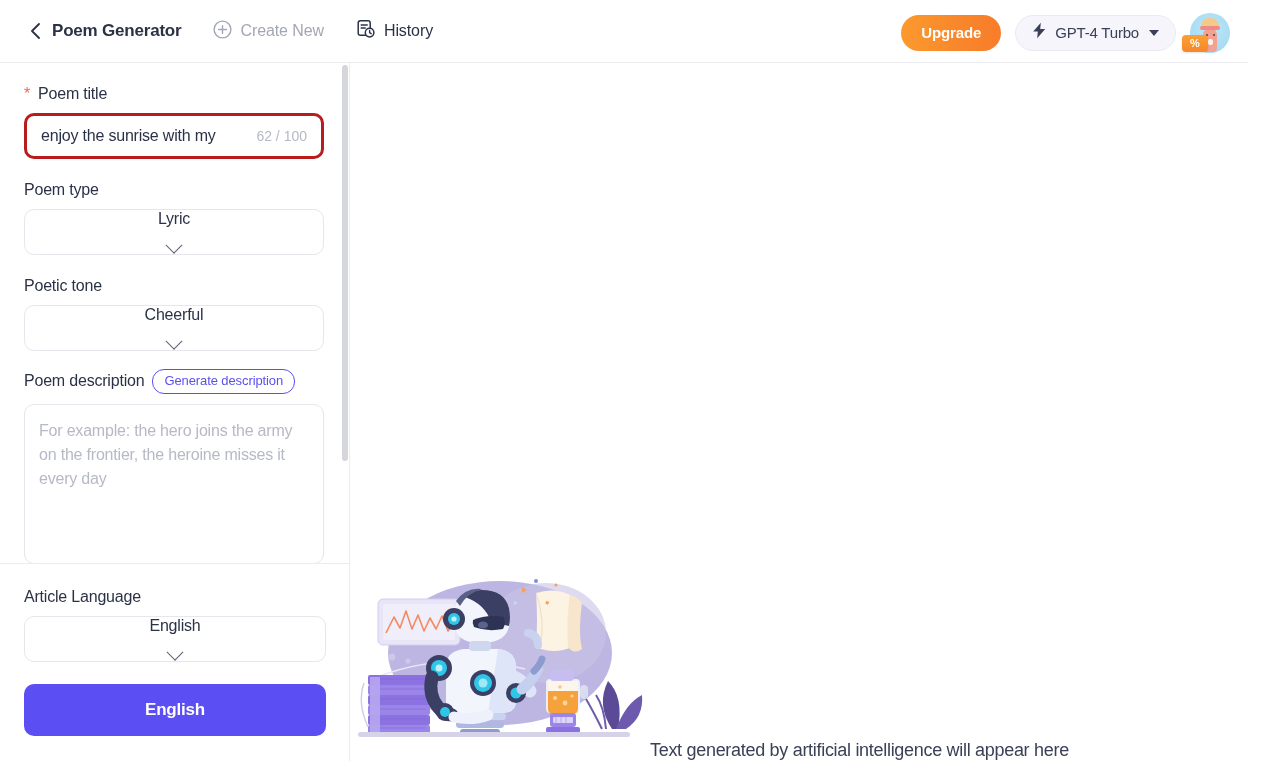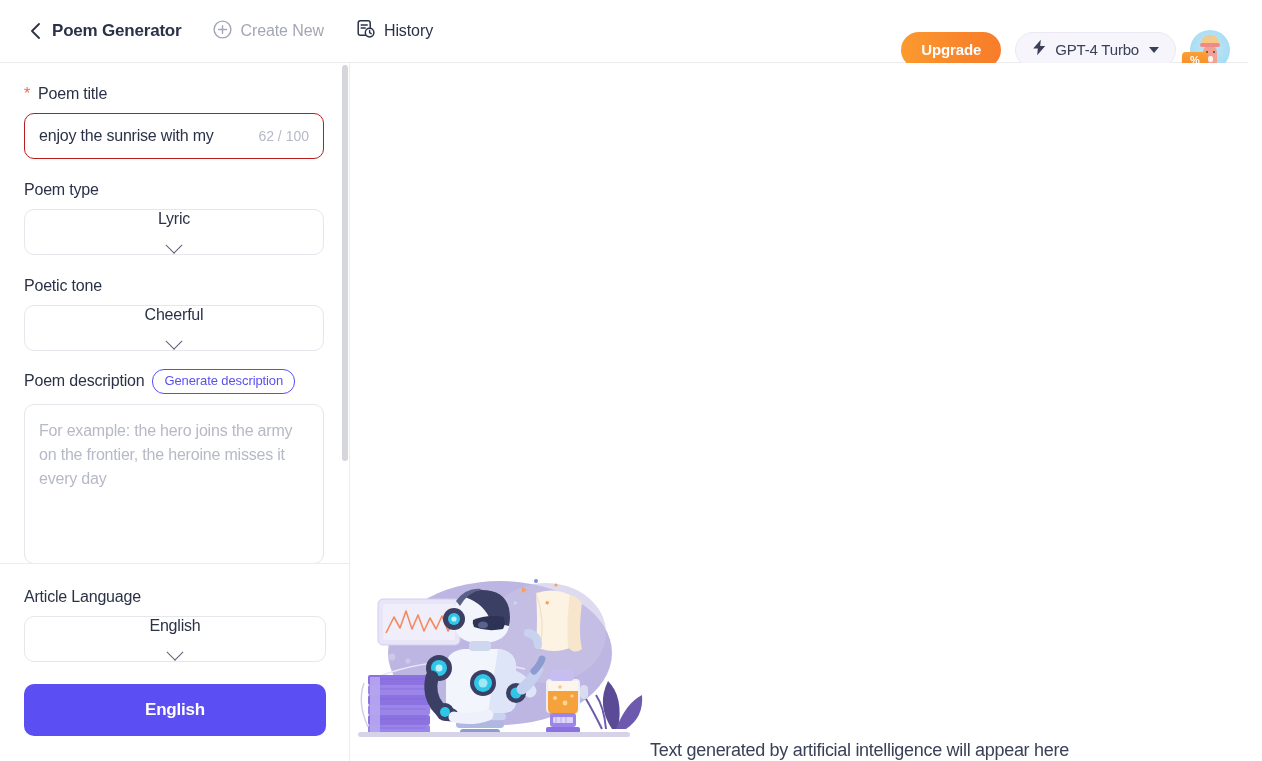--- a/index.html
+++ b/index.html
@@ -31,21 +31,21 @@
   }
   .hdr-item {
     display: flex; align-items: center; gap: 8px;
     margin-left: 32px; cursor: pointer; white-space: nowrap;
   }
   .hdr-item .lbl { font-size: 16px; letter-spacing: -0.1px; }
   .create-new .lbl { color: #a3a6b5; }
   .history .lbl { color: #2b3247; }
 
   .hdr-right {
-    position: absolute; right: 18px; top: 18px; height: 63px;
+    position: absolute; right: 18px; top: 1px; height: 63px;
     display: flex; align-items: center; gap: 14px;
   }
   .upgrade-btn {
     height: 36px; padding: 0 20px; border: none; border-radius: 18px;
     background: linear-gradient(90deg, #fb9a2e 0%, #f8862b 60%, #f97c2a 100%);
     color: #ffffff; font-size: 15px; font-weight: bold;
     font-family: "Liberation Sans", sans-serif;
     cursor: pointer; letter-spacing: -0.1px;
   }
   .model-pill {
@@ -103,21 +103,21 @@
     padding: 22px 24px 0 24px;
     overflow: hidden;
   }
   .field-label {
     font-size: 16px; color: #2b3247; margin-bottom: 10px;
     letter-spacing: -0.2px; display: flex; align-items: center; gap: 8px;
   }
   .req-star { color: #f2664f; font-size: 16px; line-height: 1; }
   .text-input {
     width: 300px; height: 46px;
-    border: 1px solid #b91c1c; border-radius: 10px;
+    border: 3px solid #b91c1c; border-radius: 10px;
     background: #ffffff; display: flex; align-items: center;
     padding: 0 14px; cursor: text;
   }
   .text-input .val {
     font-size: 16px; color: #2b3247; flex: 1;
     white-space: nowrap; overflow: hidden; letter-spacing: -0.2px;
   }
   .text-input .counter { font-size: 14px; color: #b6b9c6; margin-left: 1px; }
 
   .select-box {

